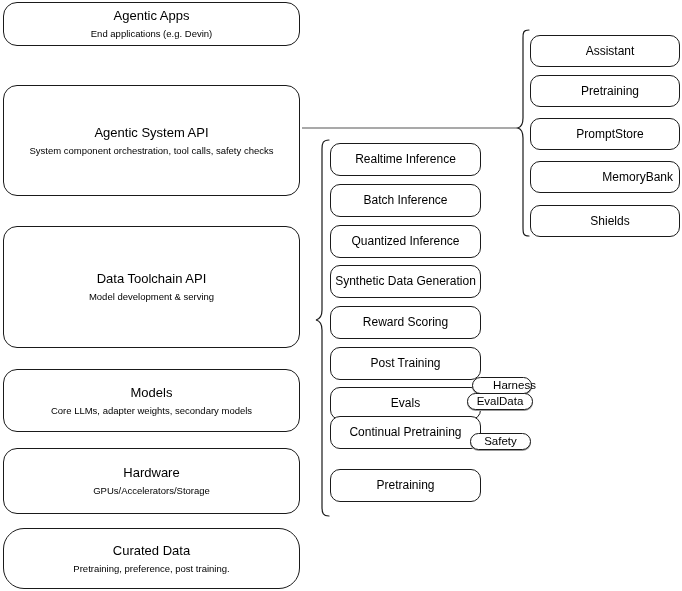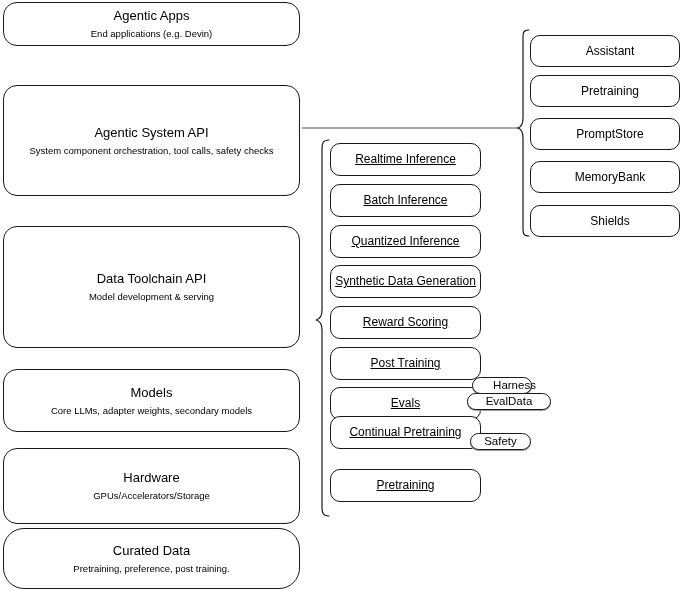--- a/index.html
+++ b/index.html
@@ -65,21 +65,20 @@
   .mid-box {
     left: 330px;
     width: 151px;
     height: 33px;
     border-radius: 10px;
   }
   .mid-label {
     font-size: 12px;
     line-height: 15px;
     white-space: nowrap;
-    text-decoration: underline;
   }
 
   
   .right-box {
     left: 530px;
     width: 150px;
     height: 32px;
     border-radius: 10px;
     padding-left: 16px;
   }
@@ -154,21 +153,21 @@
   <div class="box layer-box" style="top:226px; height:122px;">
     <div class="layer-title">Data Toolchain API</div>
     <div class="layer-sub">Model development &amp; serving</div>
   </div>
 
   <div class="box layer-box" style="top:369px; height:63px;">
     <div class="layer-title">Models</div>
     <div class="layer-sub">Core LLMs, adapter weights, secondary models</div>
   </div>
 
-  <div class="box layer-box" style="top:448px; height:76px;">
+  <div class="box layer-box" style="top:448px; height:66px;">
     <div class="layer-title">Hardware</div>
     <div class="layer-sub">GPUs/Accelerators/Storage</div>
   </div>
 
   <div class="box layer-box" style="top:528px; height:61px;border-radius:21px;">
     <div class="layer-title">Curated Data</div>
     <div class="layer-sub">Pretraining, preference, post training.</div>
   </div>
 
   <div class="box mid-box" style="top:143px;">
@@ -193,32 +192,32 @@
     <div class="mid-label">Evals</div>
   </div>
   <div class="box mid-box" style="top:416px;">
     <div class="mid-label">Continual Pretraining</div>
   </div>
   <div class="box mid-box" style="top:469px;">
     <div class="mid-label">Pretraining</div>
   </div>
 
   <div class="pill" style="left:472px; top:377px; width:60px; height:17px;padding-left:25px;">Harness</div>
-  <div class="pill" style="left:467px; top:393px; width:84px; height:17px;">EvalData</div>
+  <div class="pill" style="left:467px; top:393px; width:66px; height:17px;">EvalData</div>
   <div class="pill" style="left:470px; top:433px; width:61px; height:17px;">Safety</div>
 
   <div class="box right-box" style="top:35px;">
     <div class="right-label">Assistant</div>
   </div>
   <div class="box right-box" style="top:75px;">
     <div class="right-label">Pretraining</div>
   </div>
   <div class="box right-box" style="top:118px;">
     <div class="right-label">PromptStore</div>
   </div>
-  <div class="box right-box" style="top:161px;">
+  <div class="box right-box" style="top:161px;align-items:flex-end;">
     <div class="right-label">MemoryBank</div>
   </div>
   <div class="box right-box" style="top:205px;">
     <div class="right-label">Shields</div>
   </div>
 
 </div>
 
 </body></html>

